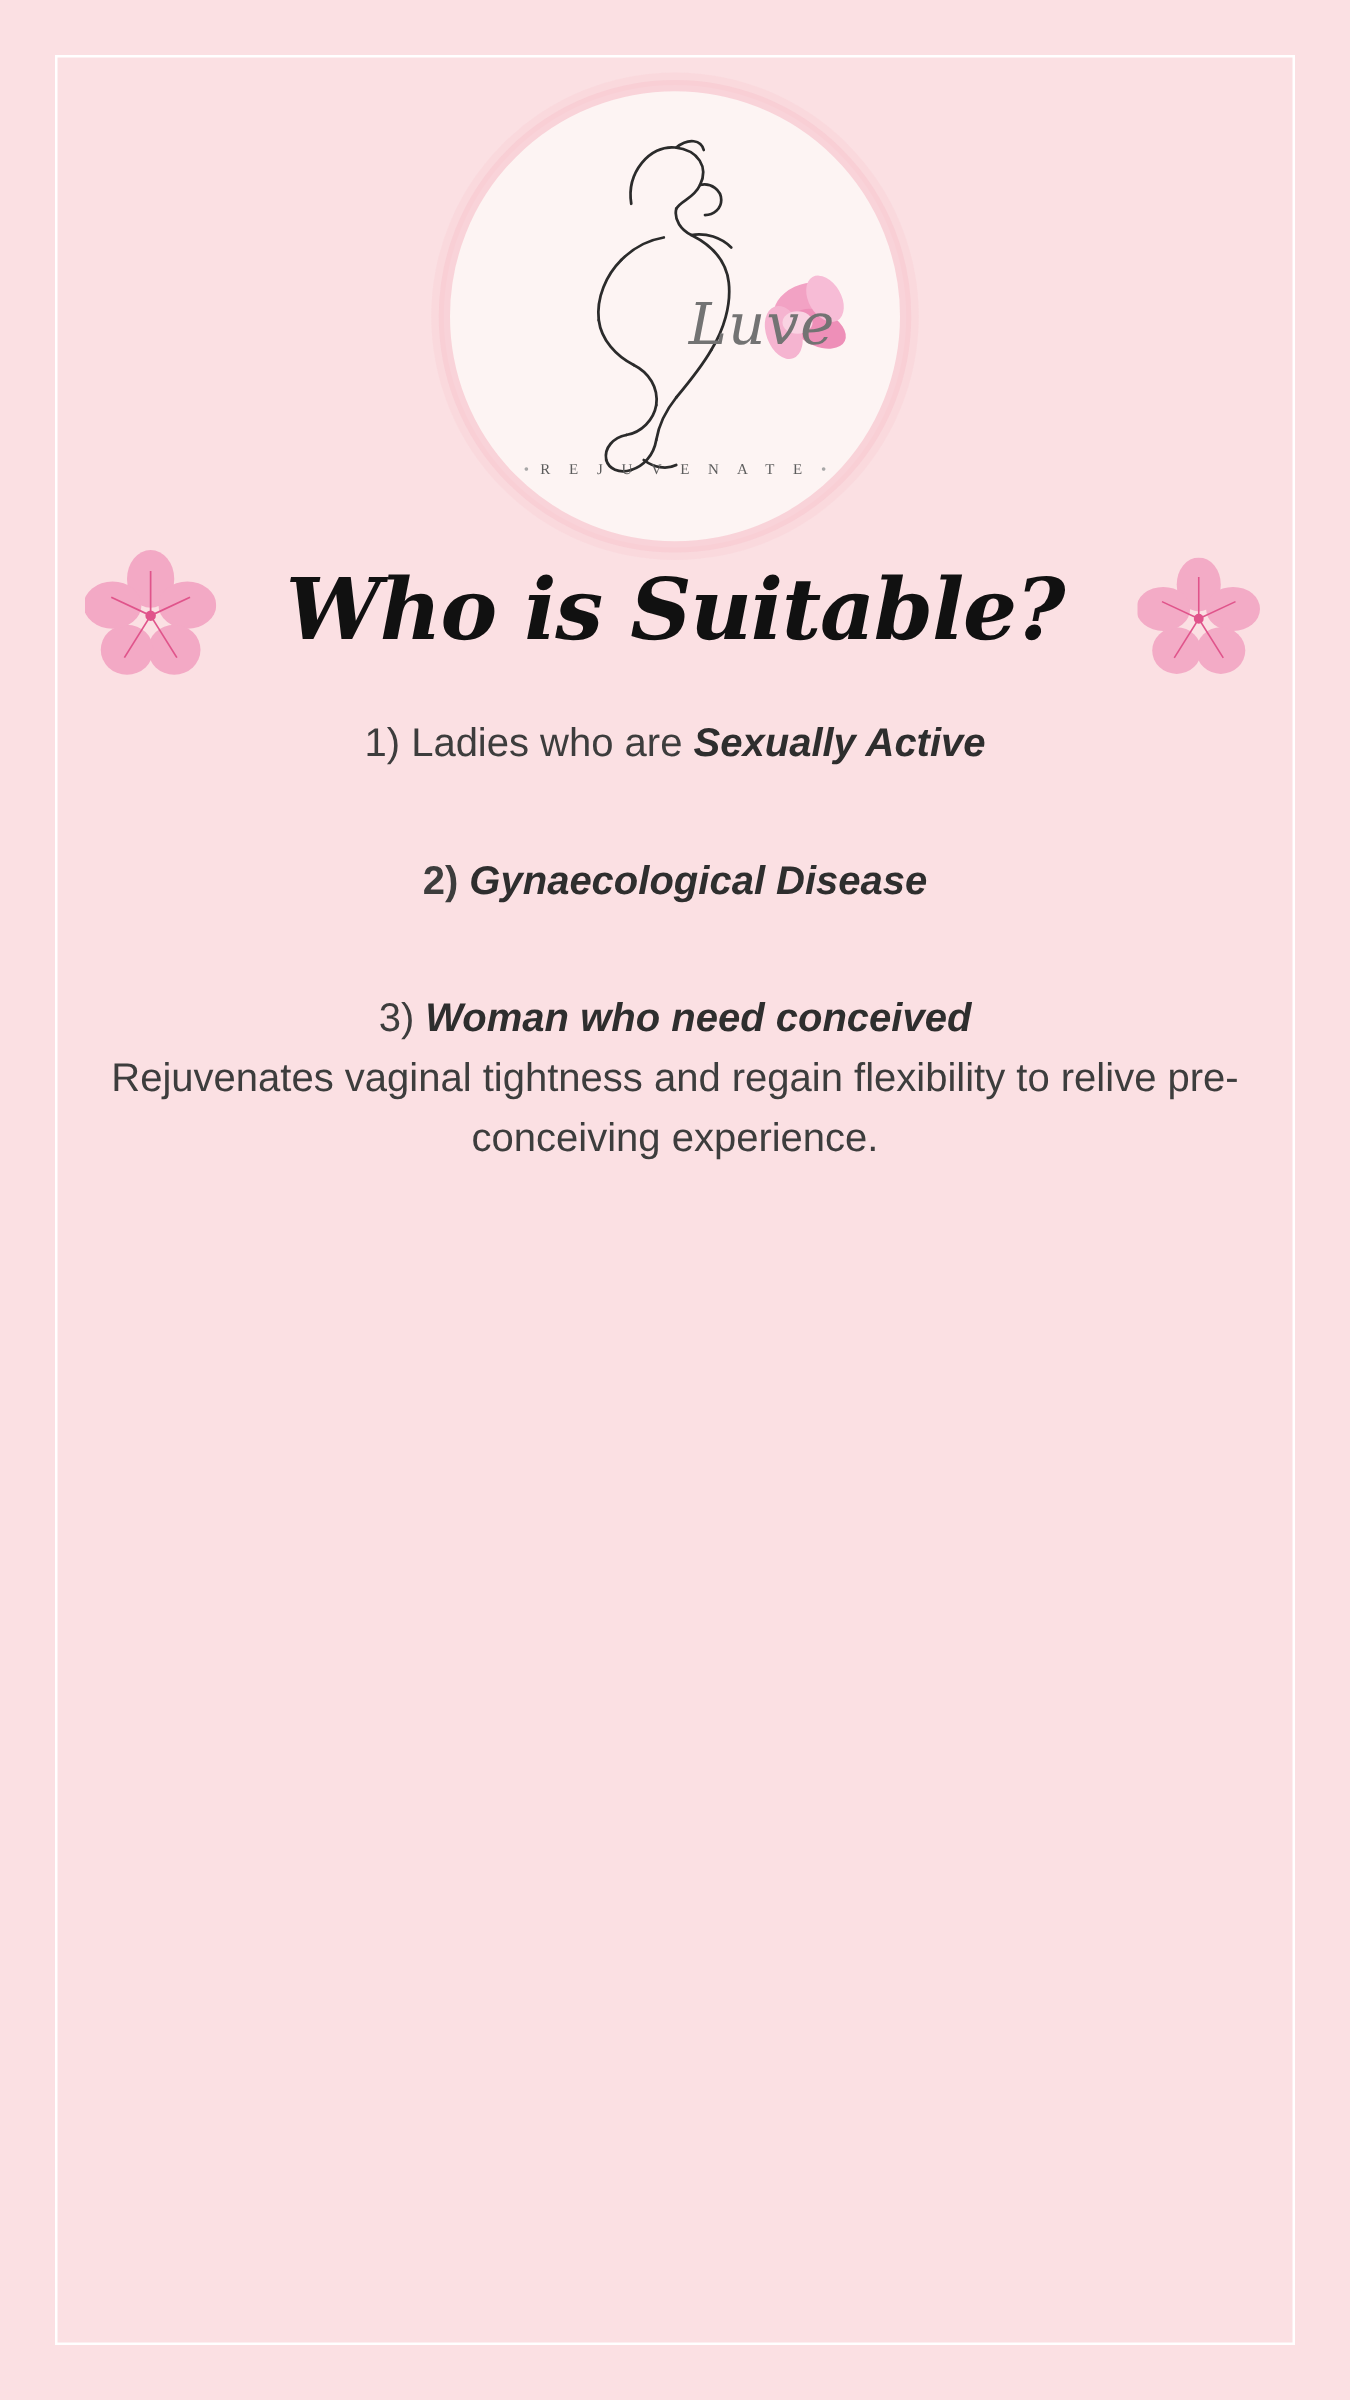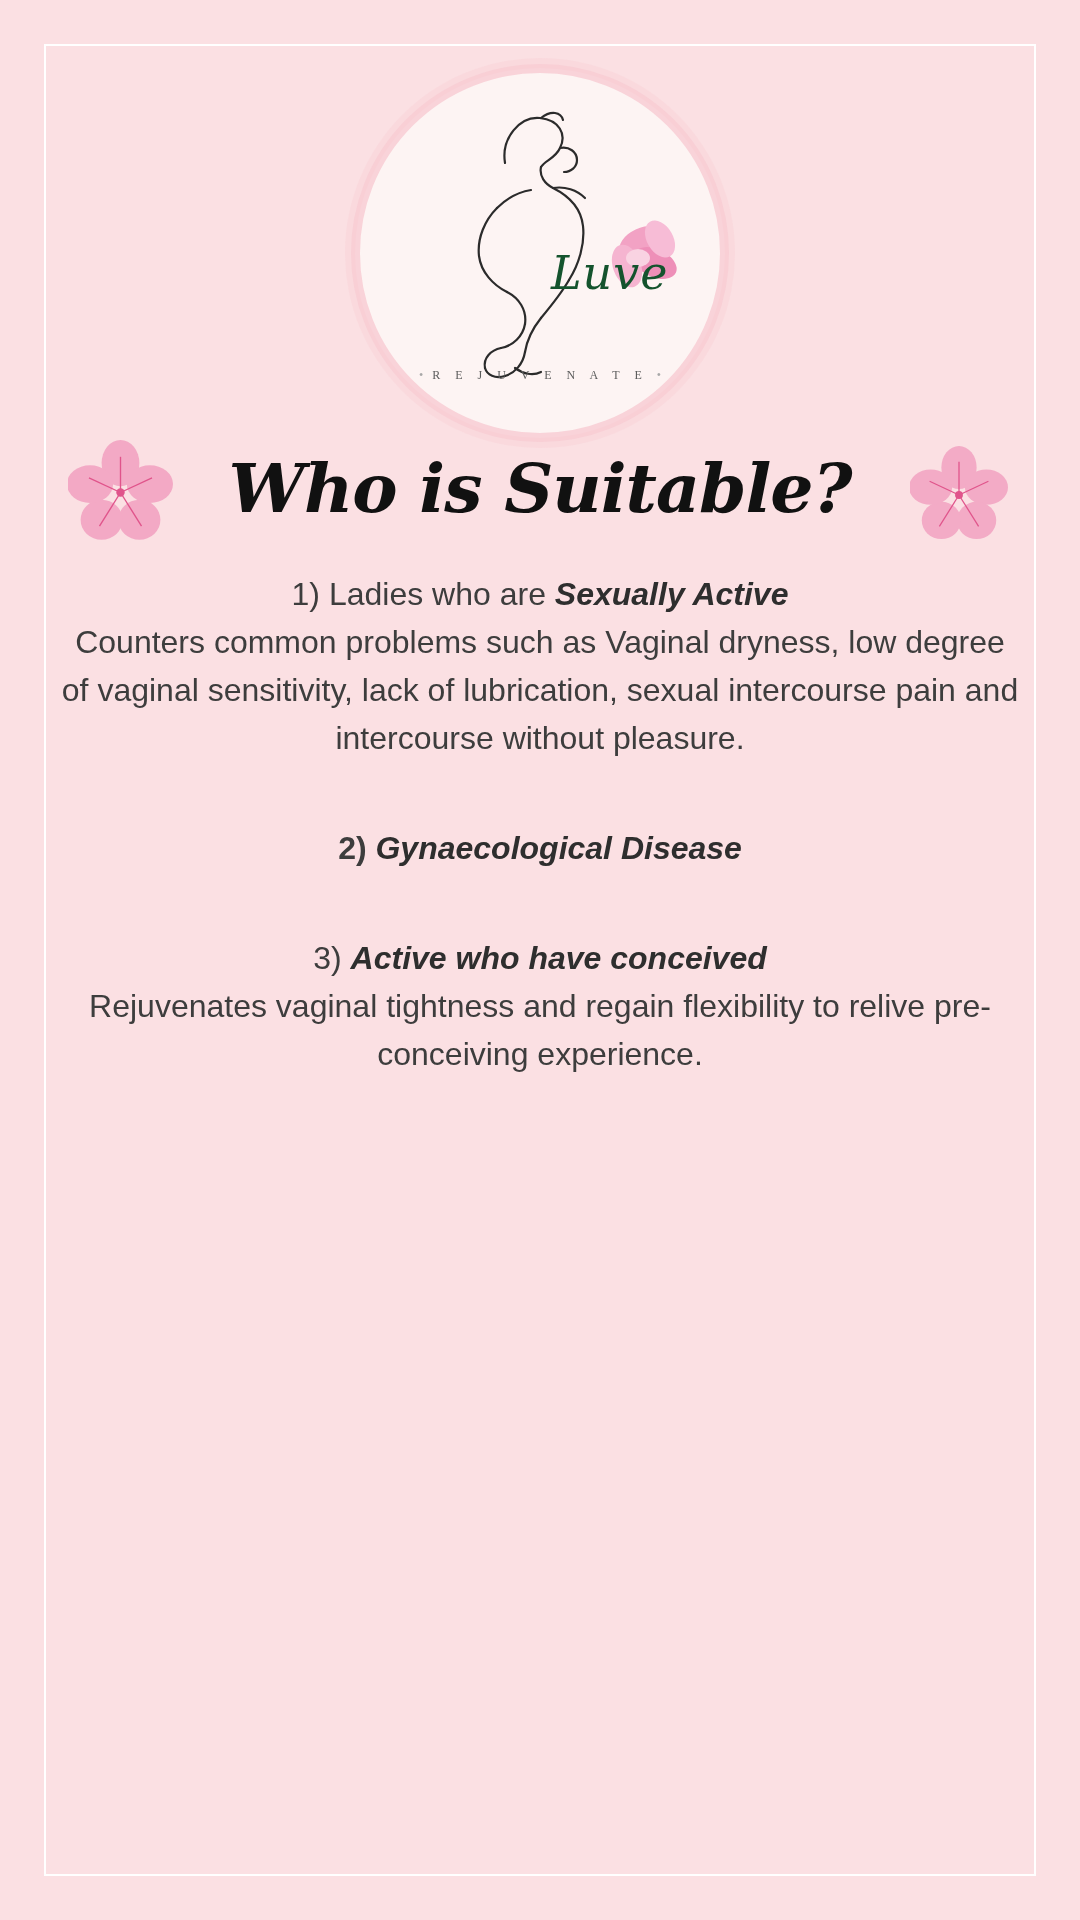--- a/index.html
+++ b/index.html
@@ -52,25 +52,25 @@
     border: 9px solid rgba(248, 205, 212, 0.85);
     filter: blur(0.6px);
   }
   .logo-svg {
     position: absolute;
     inset: 0;
   }
   .logo-script {
     position: absolute;
     left: 196px;
-    top: 178px;
+    top: 164px;
     font-family: "DejaVu Serif", serif;
     font-style: italic;
     font-size: 46px;
-    color: #14532d;
+    color: #737373;
     letter-spacing: 1px;
   }
   .logo-sub {
     position: absolute;
     left: 0;
     right: 0;
     top: 300px;
     text-align: center;
     font-family: "Liberation Serif", serif;
     font-size: 12px;
@@ -228,32 +228,31 @@
   </div>
 
   <div class="content">
 
     <div class="block">
       <span class="title">
         <span>1)</span>
         <span>Ladies who are</span>
         <b>Sexually Active</b>
       </span>
-      <span class="desc">Counters common problems such as Vaginal dryness, low degree of vaginal sensitivity, lack of lubrication, sexual intercourse pain and intercourse without pleasure.</span>
     </div>
 
     <div class="block">
       <span class="title">
         <span class="num-bold">2)</span>
         <b>Gynaecological Disease</b>
       </span>
     </div>
 
     <div class="block">
       <span class="title">
         <span>3)</span>
-        <b>Active who have conceived</b>
+        <b>Woman who need conceived</b>
       </span>
       <span class="desc">Rejuvenates vaginal tightness and regain flexibility to relive pre-conceiving experience.</span>
     </div>
 
   </div>
 </div>
 
 </body></html>

